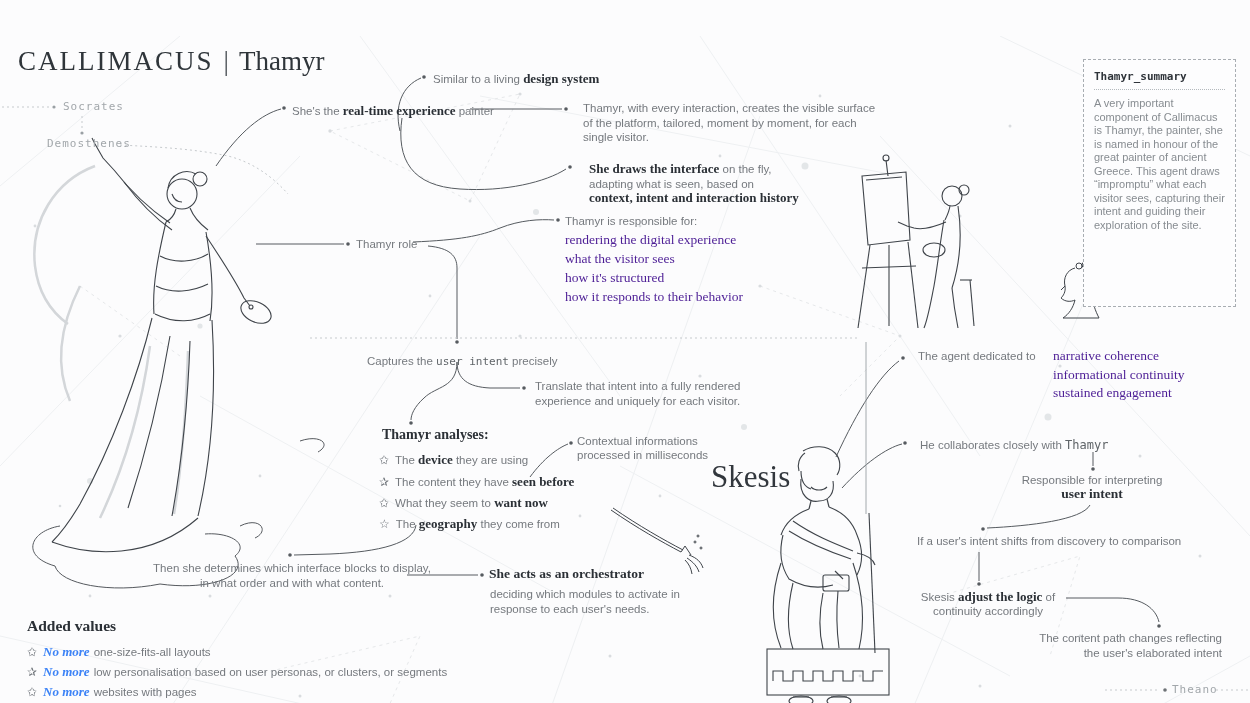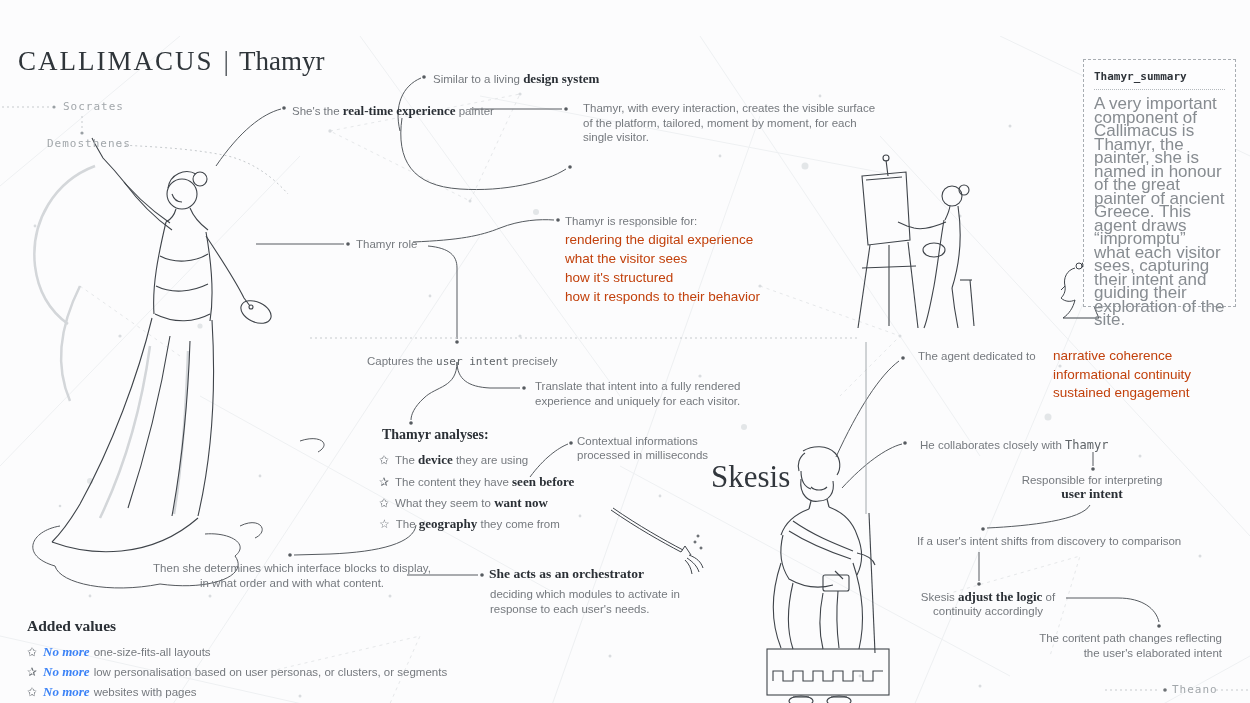--- a/index.html
+++ b/index.html
@@ -4,23 +4,23 @@
 <style>
   html,body{margin:0;padding:0;}
   body{width:1250px;height:703px;overflow:hidden;background:#fcfcfd;
        font-family:"Liberation Sans",sans-serif;}
   .canvas{position:relative;width:1068px;height:703px;margin-top:36px;}
   svg.layer{position:absolute;left:0;top:0;}
   .bg{z-index:0;} .illus{z-index:1;} .connectors{z-index:2;pointer-events:none;}
   .t{position:absolute;z-index:3;white-space:nowrap;}
   .p{white-space:normal;}
   .sans{font-family:"Liberation Sans",sans-serif;font-size:11.5px;color:#75797e;}
-  .sans-sm{font-family:"Liberation Sans",sans-serif;font-size:17px;color:#878c91;}
+  .sans-sm{font-family:"Liberation Sans",sans-serif;font-size:11px;color:#878c91;}
   .sbold{font-family:"Liberation Serif",serif;font-weight:700;font-size:13px;color:#2b3036;}
-  .serif{font-family:Liberation Sans, sans-serif;font-size:13.5px;color:#c2410c;}
+  .serif{font-family:Liberation Serif, serif;font-size:13.5px;color:#4c1d95;}
   .mono{font-family:"DejaVu Sans Mono",monospace;font-size:11px;color:#5f6468;}
   .ghost{font-family:"DejaVu Sans Mono",monospace;font-size:11px;color:#a2a7ab;letter-spacing:1px;}
   .bullet{font-family:"DejaVu Sans",sans-serif;font-size:12px;color:#6f747a;margin-right:6px;}
   .title{font-family:"Liberation Serif",serif;font-size:27px;color:#2f353a;}
   .title .brand{letter-spacing:2px;}
   .title .sep{margin:0 10px;color:#4a5055;font-weight:400;}
   .lh{line-height:14.5px;}
   .center{text-align:center;}
   .right{text-align:right;}
   .sum-box{position:absolute;z-index:3;left:1083px;top:23px;width:153px;height:248px;
@@ -299,20 +299,25 @@
   <div class="t" style="left:433px;top:33px">
     <span class="sans">Similar to a living </span><span class="sbold">design system</span>
   </div>
 
   <div class="t" style="left:292px;top:65px">
     <span class="sans">She's the </span><span class="sbold">real-time experience</span><span class="sans"> painter</span>
   </div>
 
   <div class="t p sans lh" style="left:583px;top:65px;width:300px">Thamyr, with every interaction, creates the visible surface of the platform, tailored, moment by moment, for each single visitor.</div>
 
+  <div class="t lh" style="left:589px;top:125px">
+    <div><span class="sbold">She </span><span class="sbold">draws the interface</span><span class="sans"> on the fly,</span></div>
+    <div class="sans">adapting what is seen, based on</div>
+    <div class="sbold">context, intent and interaction history</div>
+  </div>
 
   <div class="t sans" style="left:356px;top:202px">Thamyr role</div>
 
   <div class="t" style="left:565px;top:179px">
     <div class="sans">Thamyr is responsible for:</div>
     <div class="serif" style="line-height:19px;margin-top:3px">
       <div>rendering the digital experience</div>
       <div>what the visitor sees</div>
       <div>how it's structured</div>
       <div>how it responds to their behavior</div>

